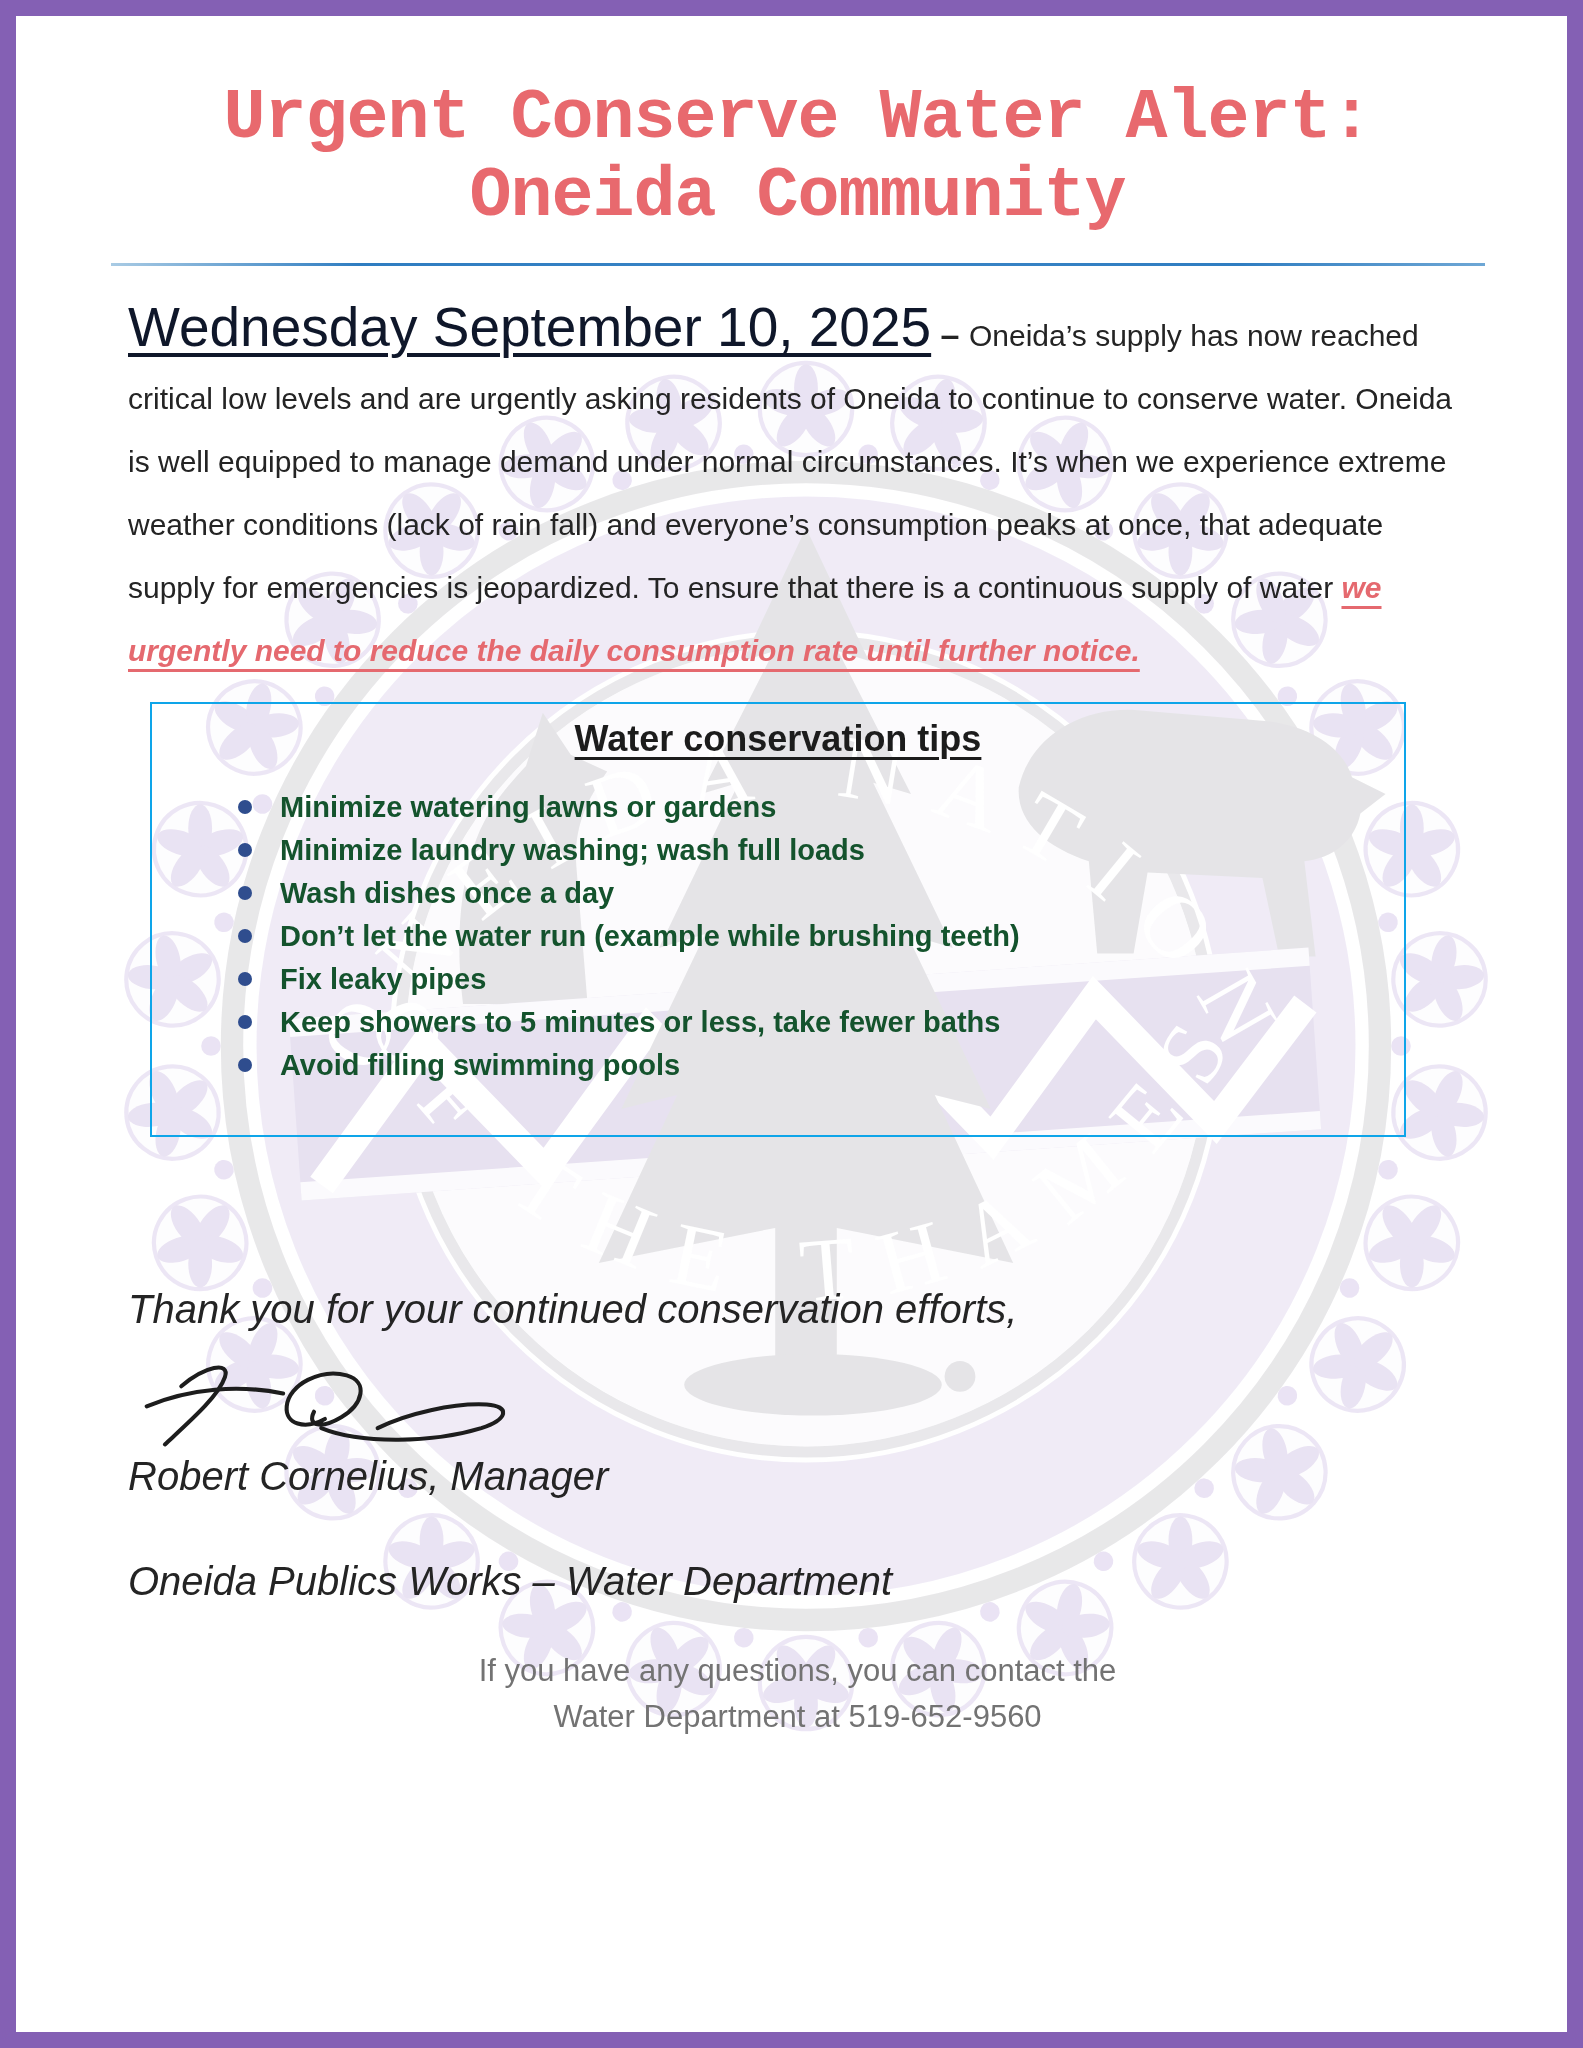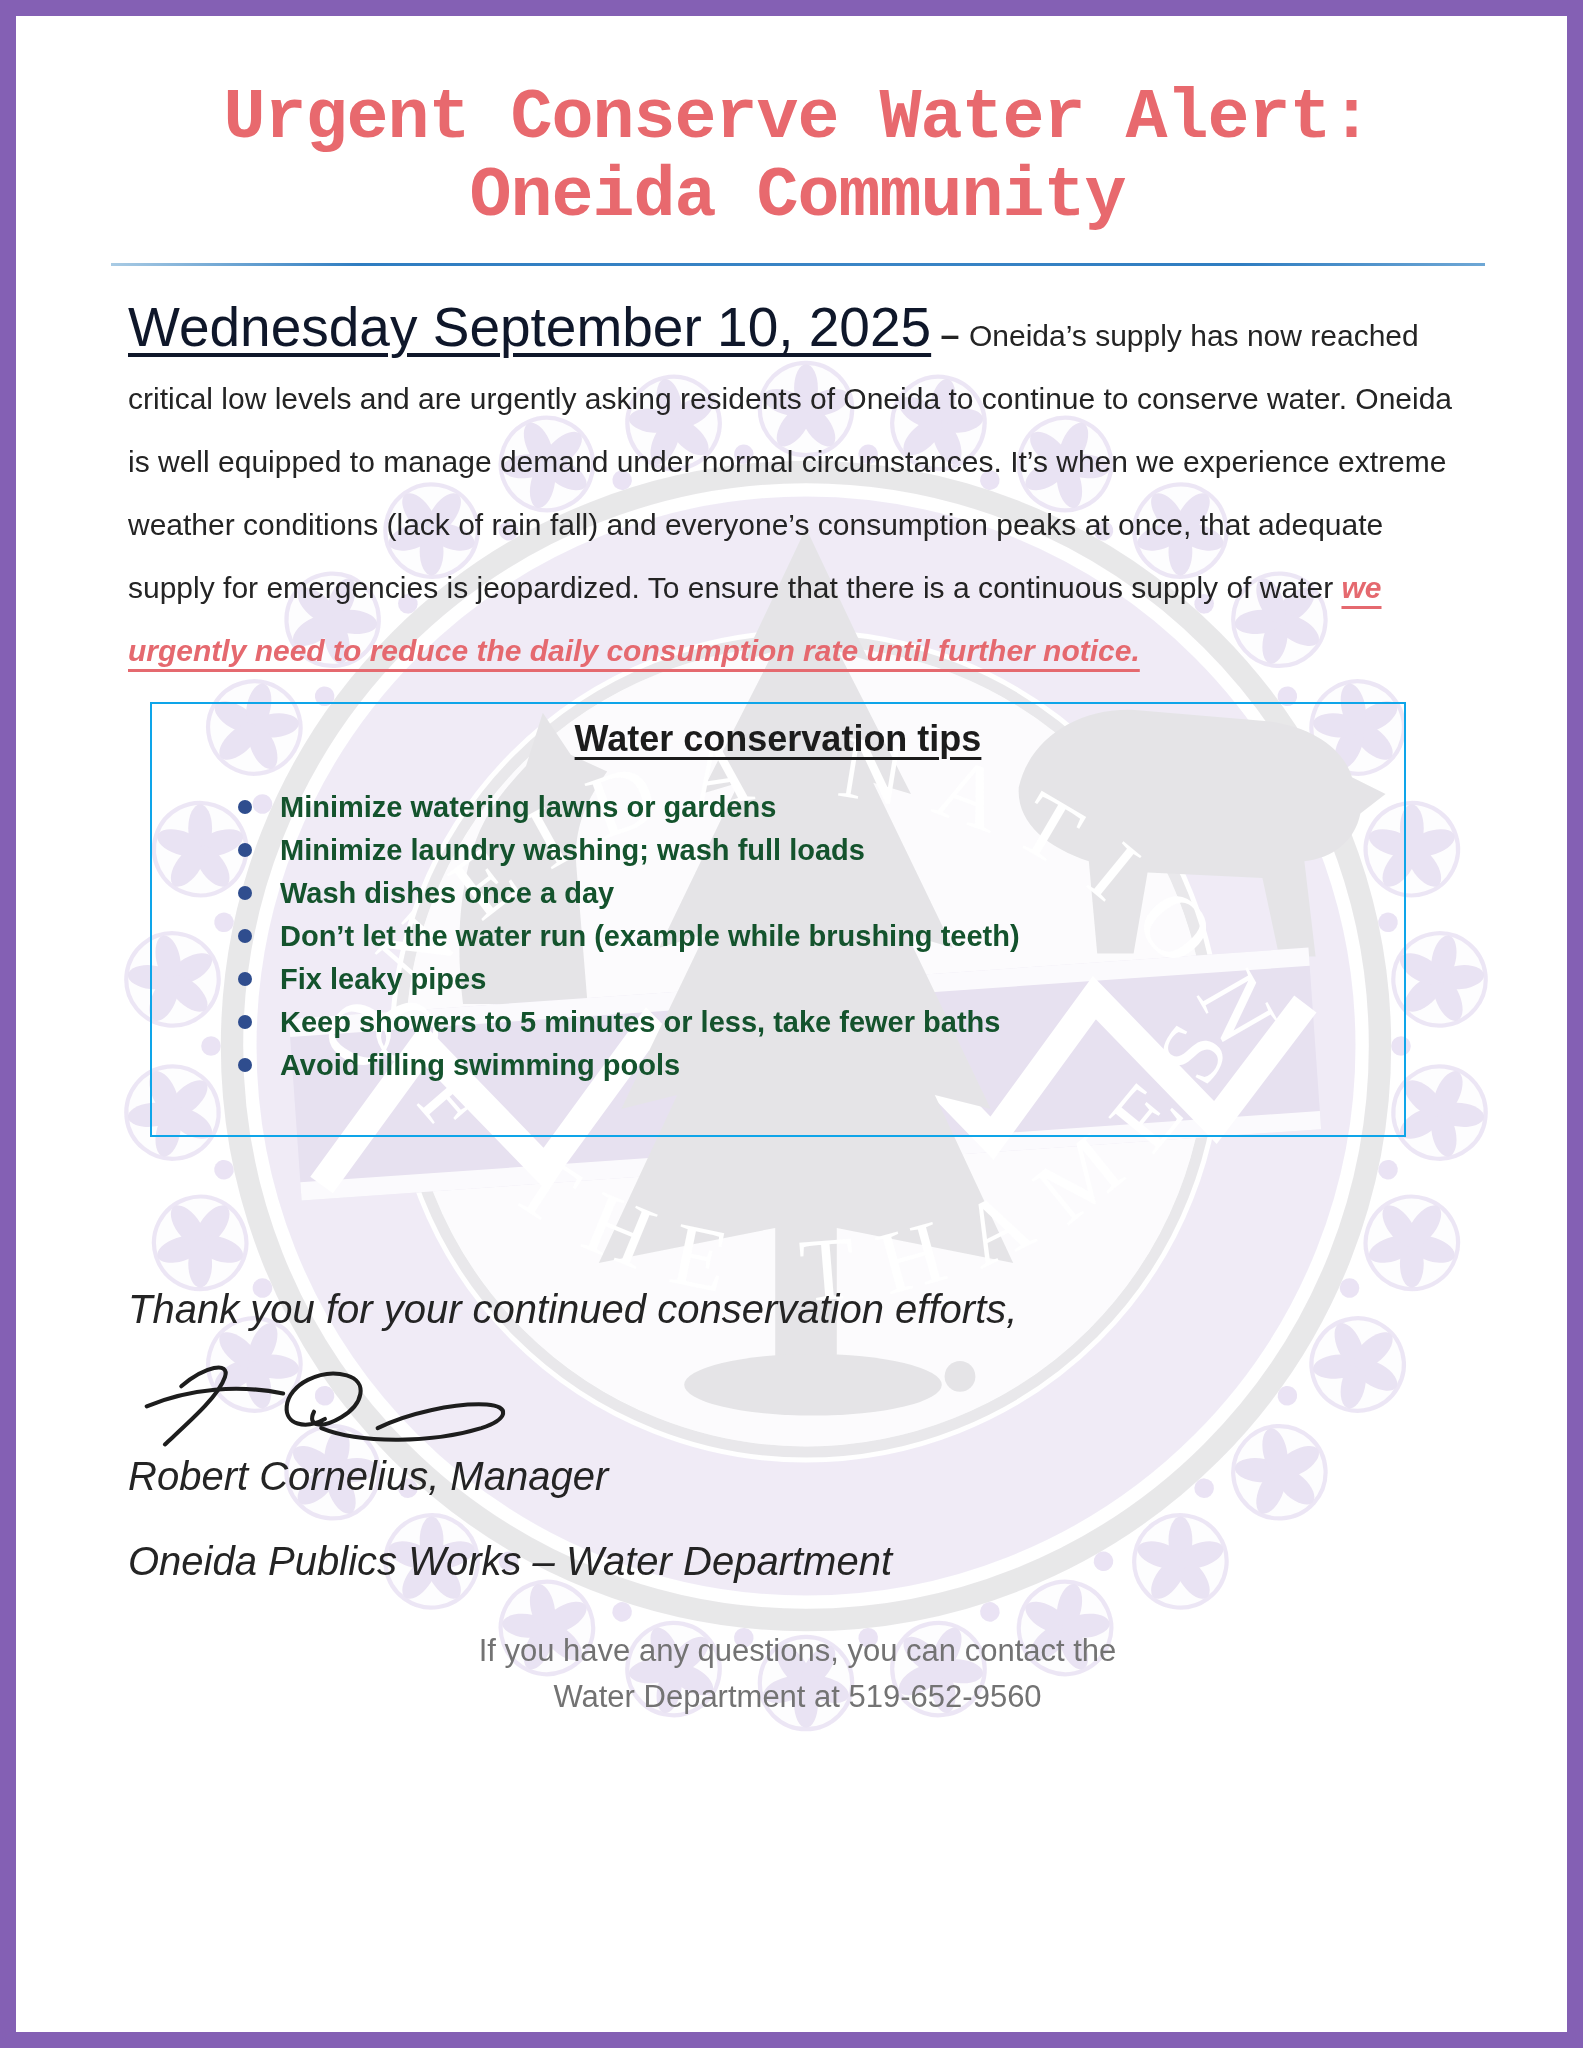--- a/index.html
+++ b/index.html
@@ -66,21 +66,21 @@
   }
   .tips-list li::before{
     content:"";position:absolute;left:56px;top:14px;
     width:14px;height:14px;border-radius:50%;background:#2f4d8e;
   }
 
   .signoff{font-style:italic;font-size:40px;color:#242424;}
   .thanks{margin-top:150px;}
   .signature{display:block;margin:16px 0 0 6px;height:102px;width:400px;}
   .signer{margin-top:4px;}
-  .dept{margin-top:40px;}
+  .dept{margin-top:60px;}
 
   .footer{margin-top:44px;text-align:center;font-size:31px;line-height:46px;color:#737373;}
 </style>
 </head>
 <body>
 
 <div class="page">
 
   <svg class="watermark" viewBox="0 0 1000 1000" aria-hidden="true">
     <defs>

